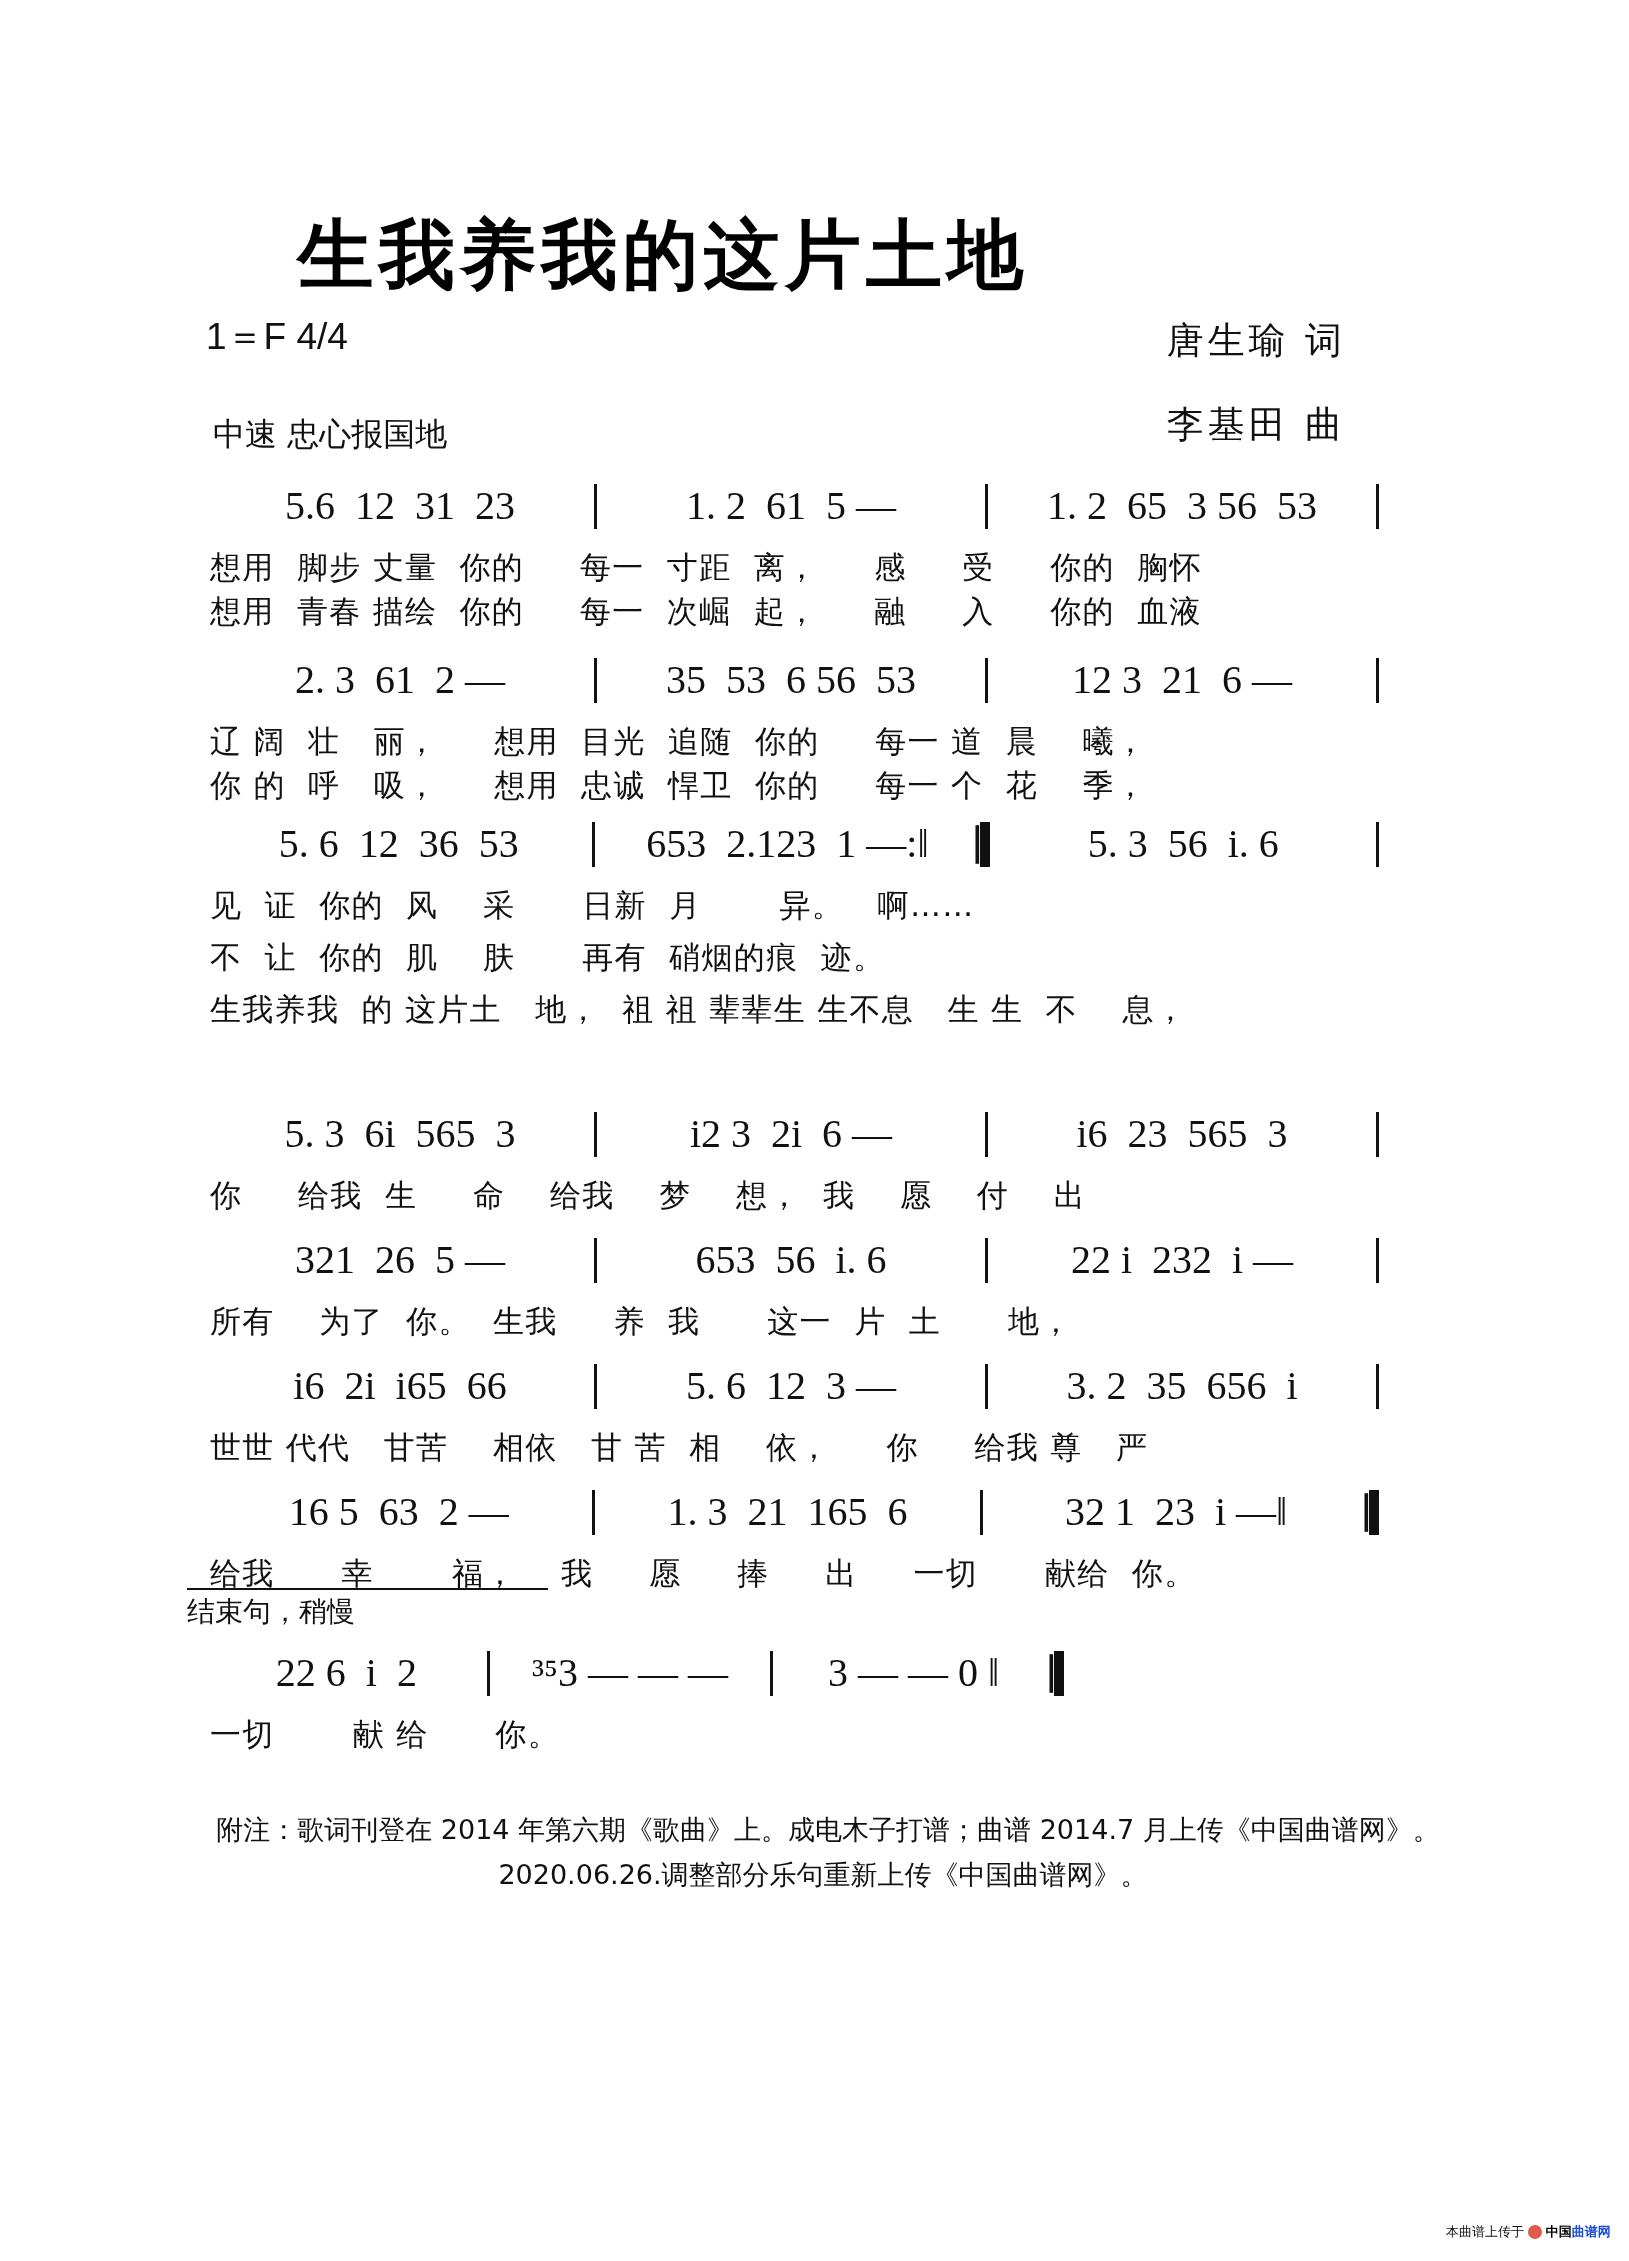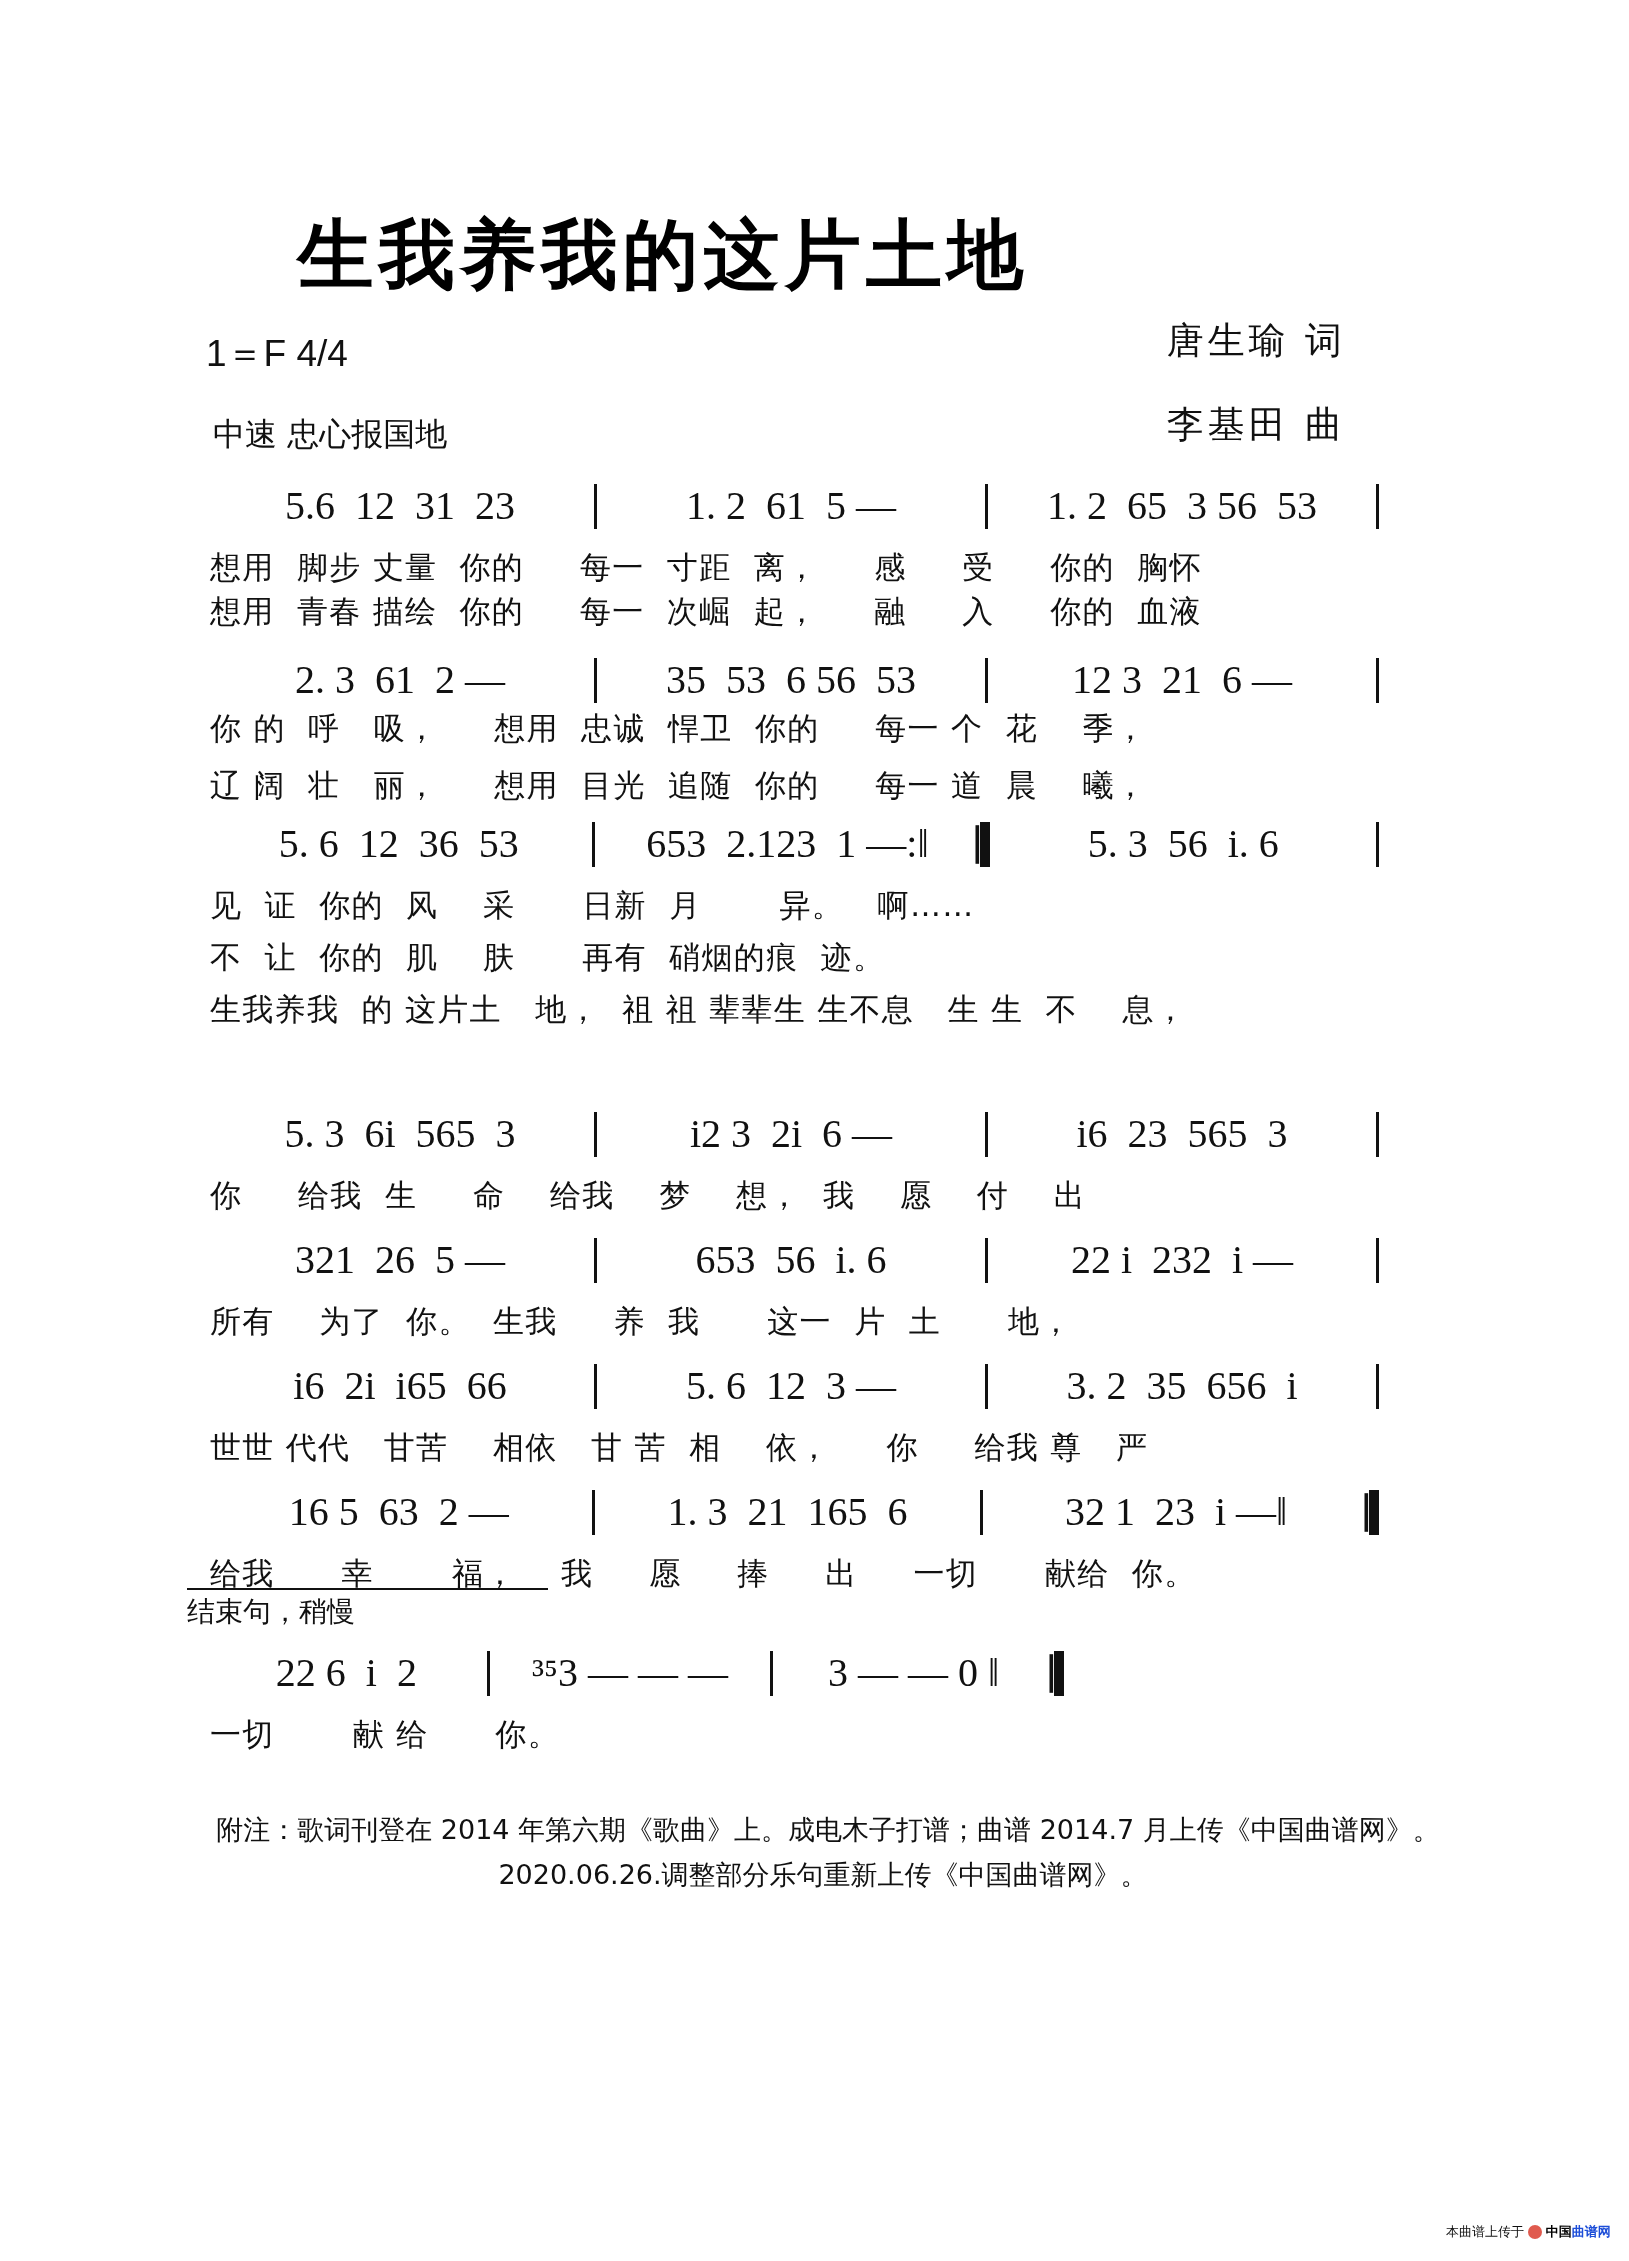--- a/index.html
+++ b/index.html
@@ -5,21 +5,21 @@
     html, body { margin: 0; padding: 0; background: #ffffff; }
     body {
       width: 1630px; height: 2261px; position: relative; overflow: hidden;
       color: #111; font-family: "DejaVu Serif", "Liberation Serif", serif;
     }
     .title {
       position: absolute; left: 0; width: 1326px; top: 205px;
       text-align: center; font-size: 76px; font-weight: bold; letter-spacing: 5.2px;
       font-family: Liberation Mono, monospace; color: #000;
     }
-    .key { position: absolute; left: 206px; top: 329px; font-size: 37px;
+    .key { position: absolute; left: 206px; top: 312px; font-size: 37px;
       font-family: "Liberation Sans", "DejaVu Sans", sans-serif; }
     .tempo { position: absolute; left: 213px; top: 413px; font-size: 32px;
       font-family: "DejaVu Sans", "Liberation Sans", sans-serif; }
     .credit { position: absolute; right: 284px; font-size: 37px;
       font-family: "DejaVu Sans", "Liberation Sans", sans-serif; letter-spacing: 3.9px; }
     .credit.lyr { top: 316px; }
     .credit.mus { top: 400px; }
 
     .row { position: absolute; left: 210px; width: 1173px; }
     .notes {
@@ -74,22 +74,22 @@
 
 <div class="row" style="top:645px">
   <div class="notes">
     <div class="measure"><span class="beat plain">2. 3  61  2 —</span></div>
     <div class="bar"></div>
     <div class="measure"><span class="beat plain">35  53  6 56  53</span></div>
     <div class="bar"></div>
     <div class="measure"><span class="beat plain">12 3  21  6 —</span></div>
     <div class="bar"></div>
   </div>
+  <div class="lyric">辽 阔  壮   丽，     想用  目光  追随  你的     每一 道  晨    曦，</div>
   <div class="lyric" style="margin-top:0">你 的  呼   吸，     想用  忠诚  悍卫  你的     每一 个  花    季，</div>
-  <div class="lyric">辽 阔  壮   丽，     想用  目光  追随  你的     每一 道  晨    曦，</div>
 </div>
 
 <div class="row" style="top:809px">
   <div class="notes">
     <div class="measure"><span class="beat plain">5. 6  12  36  53</span></div>
     <div class="bar"></div>
     <div class="measure"><span class="beat plain">653  2.123  1 —:‖</span></div>
     <div class="bar end"></div>
     <div class="measure"><span class="beat plain">5. 3  56  i. 6</span></div>
     <div class="bar"></div>

